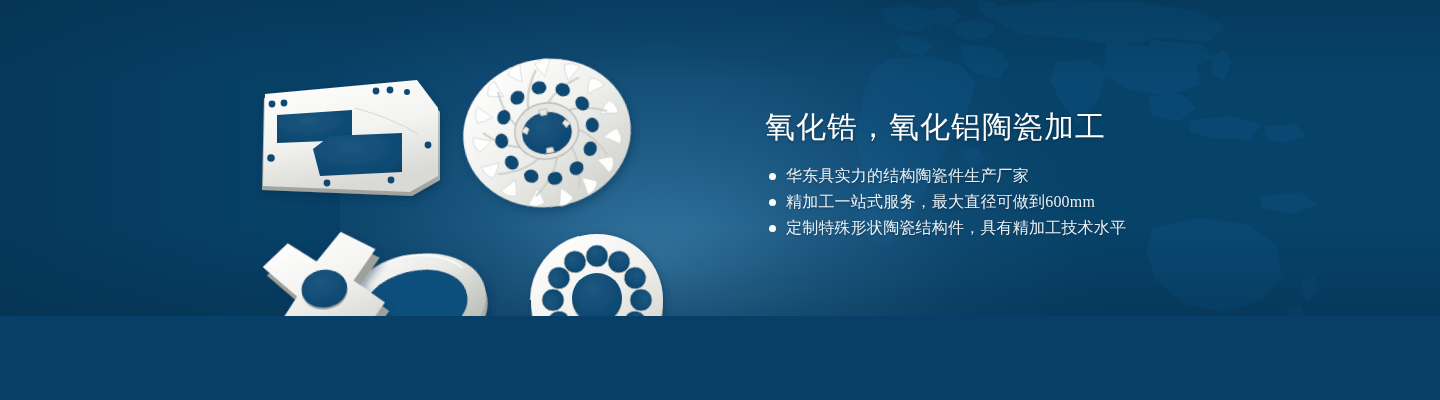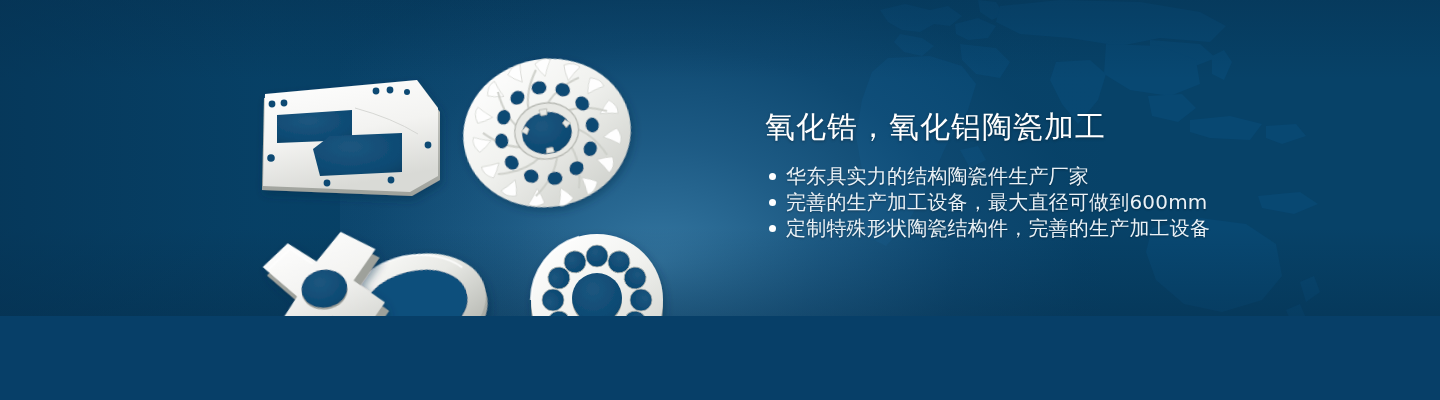--- a/index.html
+++ b/index.html
@@ -10,20 +10,21 @@
   body {
     font-family: "DejaVu Sans", "Liberation Sans", sans-serif;
   }
 
   #banner {
     position: relative;
     width: 1440px;
     height: 316px;
     overflow: hidden;
     background: #a21caf;
+    font-family: Liberation Serif, serif;
   }
 
   
   .bg-base {
     position: absolute;
     inset: 0;
     background: #074268;
   }
   .bg-map {
     position: absolute;
@@ -95,21 +96,21 @@
     flex: 0 0 auto;
     width: 7px;
     height: 7px;
     border-radius: 50%;
     background: #ffffff;
     margin-right: 10px;
     margin-left: 4px;
   }
   .bullet-text {
     color: #ebf2f7;
-    font-size: 20px;
+    font-size: 16px;
     line-height: 16px;
     letter-spacing: 0.2px;
     white-space: nowrap;
     text-shadow: 0 1px 2px rgba(0,0,0,0.30);
   }
 </style>
 </head>
 <body>
 
 <div id="banner">
@@ -334,22 +335,22 @@
 
     <h1 class="headline">氧化锆，氧化铝陶瓷加工</h1>
 
     <ul class="bullets">
       <li class="bullet">
         <span class="bullet-dot"></span>
         <span class="bullet-text">华东具实力的结构陶瓷件生产厂家</span>
       </li>
       <li class="bullet">
         <span class="bullet-dot"></span>
-        <span class="bullet-text">完善的生产加工设备，最大直径可做到600mm</span>
+        <span class="bullet-text">精加工一站式服务，最大直径可做到600mm</span>
       </li>
       <li class="bullet">
         <span class="bullet-dot"></span>
-        <span class="bullet-text">定制特殊形状陶瓷结构件，完善的生产加工设备</span>
+        <span class="bullet-text">定制特殊形状陶瓷结构件，具有精加工技术水平</span>
       </li>
     </ul>
 
   </div>
 </div>
 
 </body></html>

